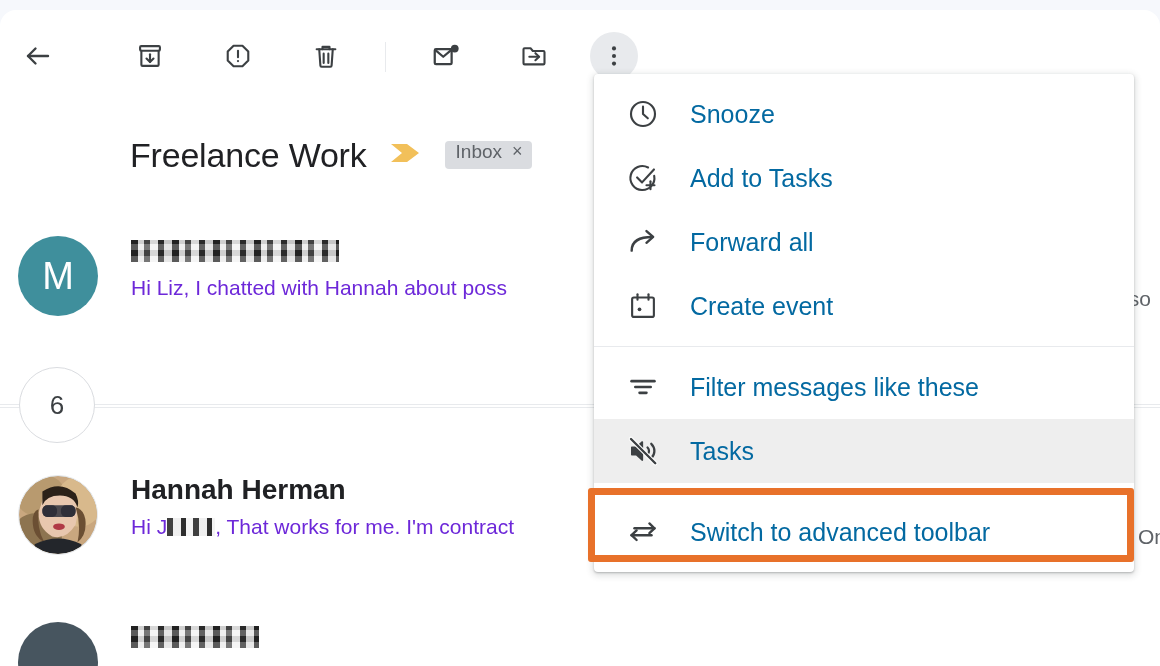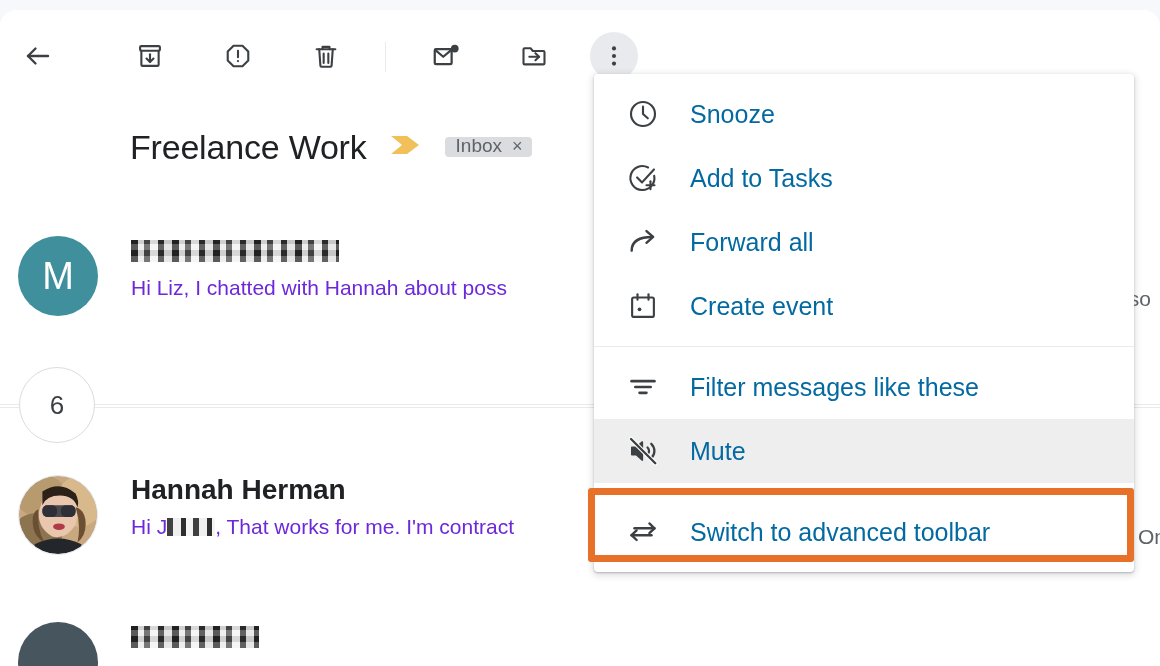--- a/index.html
+++ b/index.html
@@ -46,42 +46,42 @@
   .tb-divider {
     position: absolute;
     left: 385px; top: 28px;
     width: 1px; height: 30px;
     background: #e8eaed;
   }
 
   
   .subject-row {
     position: absolute;
-    left: 0; top: 116px;
+    left: 0; top: 124px;
     width: 1160px; height: 62px;
     display: flex; align-items: center;
   }
   .subject-title {
     margin-left: 130px;
     font-size: 34px;
     font-weight: 400;
     color: #202124;
     letter-spacing: -0.2px;
     white-space: nowrap;
   }
   .important-marker {
     margin-left: 22px;
     display: block;
   }
   .label-chip {
     margin-left: 22px;
-    height: 20px;
+    height: 28px;
     background: #dadce0;
     border-radius: 4px;
-    display: flex; align-items: flex-end;
+    display: flex; align-items: flex-start;
     padding: 0 9px 0 11px;
     font-size: 19px;
     color: #5f6368;
     white-space: nowrap;
   }
   .label-chip .chip-x {
     margin-left: 10px;
     font-size: 18px;
     color: #5f6368;
     cursor: pointer;
@@ -456,21 +456,21 @@
     <div class="menu-item hovered">
       <span class="mi-icon">
         <svg width="32" height="32" viewBox="0 0 24 24" fill="none" stroke="#3c4043" stroke-width="1.7" stroke-linecap="round" stroke-linejoin="round">
           <path d="M11.5,5.2 L7,9.2H3.6v5.6H7l4.5,4V5.2z" fill="#3c4043" stroke="#3c4043" stroke-width="1.2"></path>
           <path d="M15.4,9.4a3.6,3.6 0 0 1 0,5.2"></path>
           <path d="M18.2,6.6a7.4,7.4 0 0 1 0,10.8"></path>
           <line x1="3" y1="3" x2="21.2" y2="21.2" stroke="#ffffff" stroke-width="3.4"></line>
           <line x1="3" y1="3" x2="21.2" y2="21.2" stroke="#3c4043" stroke-width="1.8"></line>
         </svg>
       </span>
-      <span class="mi-label">Mute</span>
+      <span class="mi-label">Tasks</span>
     </div>
 
     <div class="menu-sep"></div>
 
     <div class="menu-item">
       <span class="mi-icon">
         <svg width="32" height="32" viewBox="0 0 24 24" fill="none" stroke="#3c4043" stroke-width="1.8" stroke-linecap="round" stroke-linejoin="round">
           <line x1="3.4" y1="14.4" x2="18.4" y2="14.4"></line>
             <polyline points="7.2,10.8 3.4,14.4 7.2,18"></polyline>
           <line x1="20.6" y1="9.2" x2="5.6" y2="9.2"></line>

